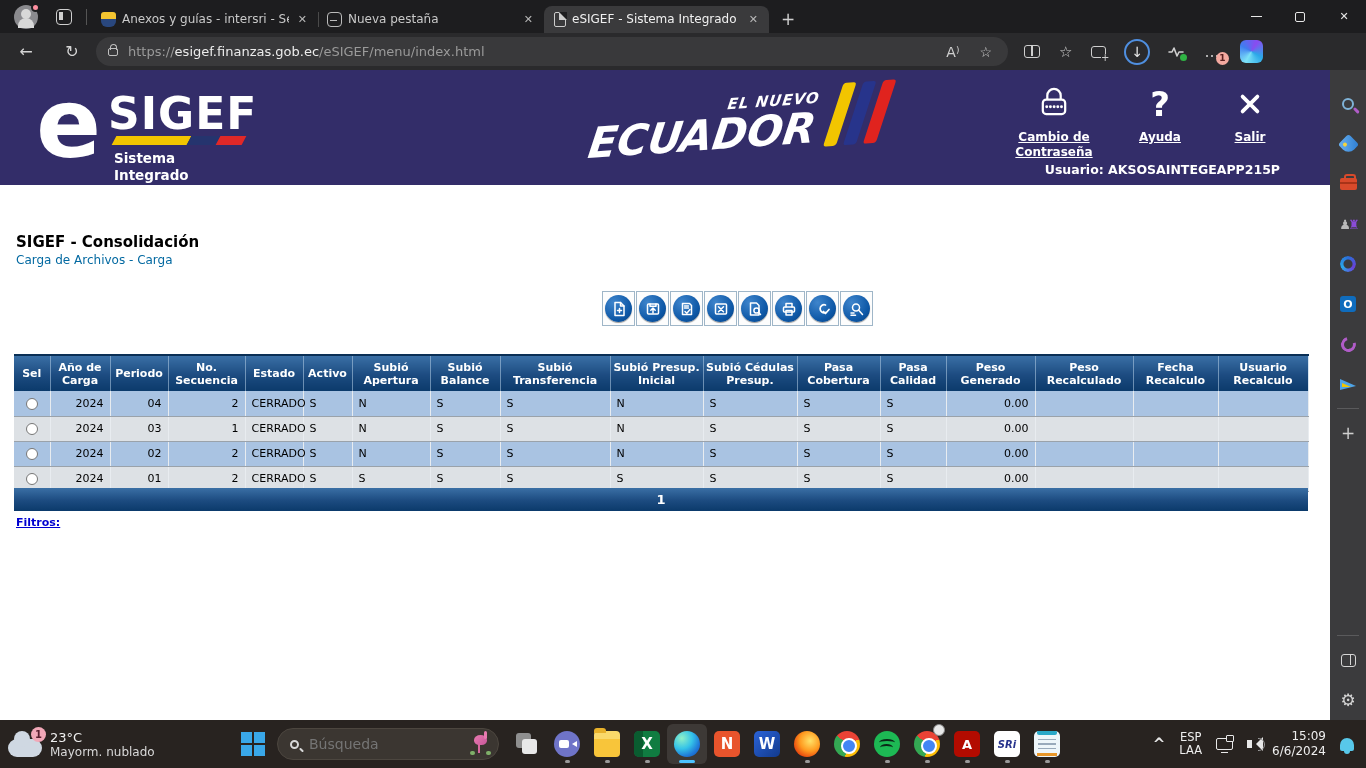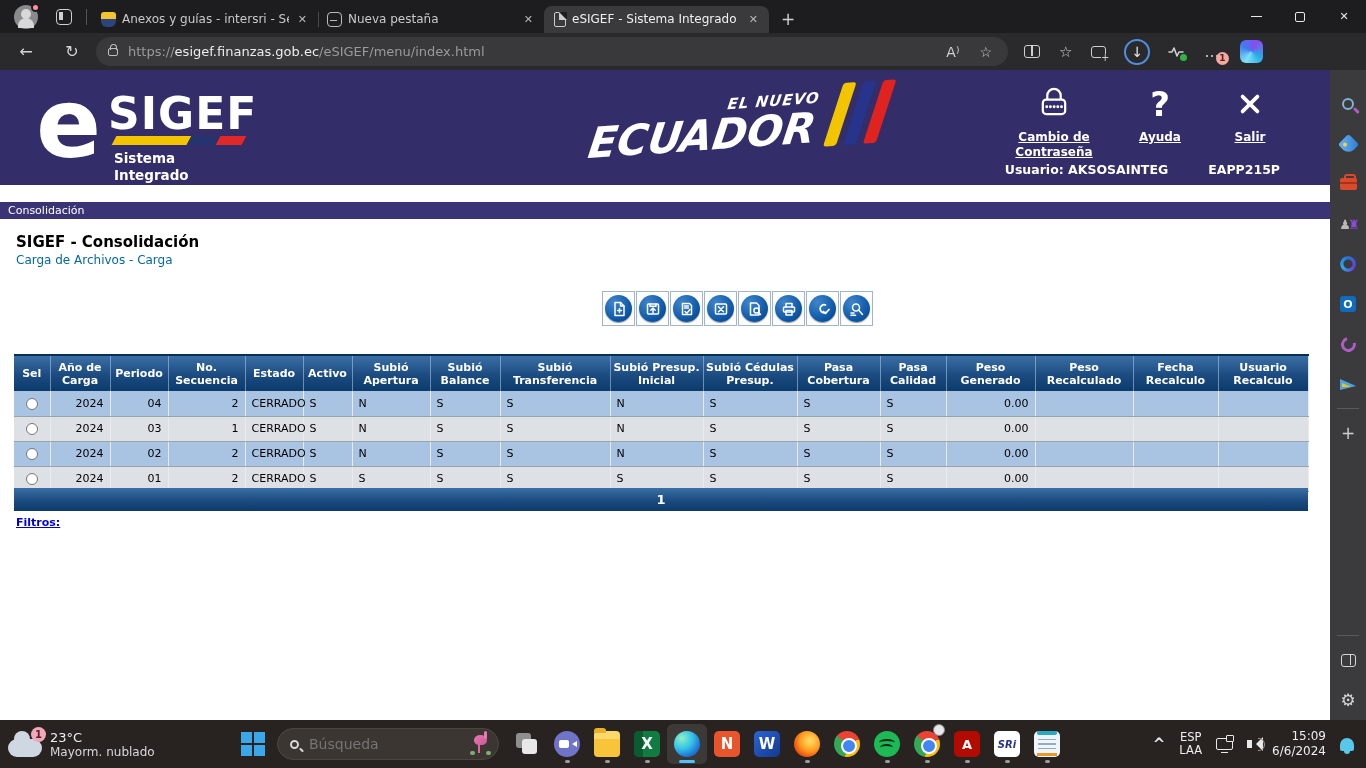--- a/index.html
+++ b/index.html
@@ -80,21 +80,21 @@
   .brand-l1 { font-size:15px; font-weight:bold; font-style:italic; letter-spacing:1px; }
   .brand-l2 { font-size:42px; font-weight:bold; font-style:italic; line-height:42px; letter-spacing:0px; }
   .brand-bars { position:absolute; right:8px; top:2px; display:flex; gap:7px; }
   .brand-bars i { width:13px; height:62px; transform:skewX(-22deg); border-radius:3px; }
   .bar-y { background:#f2c500; } .bar-b { background:#27348b; } .bar-r { background:#e0231e; }
   .hdr-actions { position:absolute; right:50px; top:12px; display:flex; gap:30px; color:#fff; }
   .hdr-action { width:92px; text-align:center; }
   .hdr-action .icn { height:44px; display:flex; align-items:center; justify-content:center; }
   .hdr-action .lbl { font-size:12px; font-weight:bold; text-decoration:underline; line-height:15px; margin-top:4px; }
   .q-glyph { font-size:34px; font-weight:bold; }
-  .hdr-user { position:absolute; right:50px; top:92px; color:#fff; font-size:12.5px; font-weight:bold; display:flex; gap:40px; }
+  .hdr-user { position:absolute; right:50px; top:92px; color:#fff; font-size:12.5px; font-weight:bold; display:flex; }
 
   
   .marquee { position:absolute; top:185px; left:0; width:1330px; height:17px; background:#2b2a6a;
     border:2px solid #4fa3ad; overflow:hidden; white-space:nowrap; color:var(--marquee-text,#b4a6e8);
     font-size:13px; line-height:13px; }
   .menubar { position:absolute; top:202px; left:0; width:1330px; height:17px; background:#3a3477;
     color:#fff; font-size:11px; display:flex; align-items:center; padding-left:8px; }
 
   
   .content { position:absolute; top:219px; left:0; width:1330px; height:501px; background:#fff; }
@@ -342,23 +342,20 @@
         </div>
         <div class="lbl">Salir</div>
       </div>
     </div>
     <div class="hdr-user">
       <span>Usuario: AKSOSAINTEG</span>
       <span>EAPP215P</span>
     </div>
   </div>
 
-  <div class="menubar">
-    <span>Consolidación</span>
-  </div>
 
   <div class="content">
     <div class="page-title">SIGEF - Consolidación</div>
     <div class="page-sub">Carga de Archivos - Carga</div>
 
 
     <div class="icon-toolbar">
       <div class="tool-btn">
           <span class="tool-circle">
         <svg width="16" height="16" viewBox="0 0 16 16" fill="none" stroke="#fff" stroke-width="1.5" stroke-linecap="round" stroke-linejoin="round">

